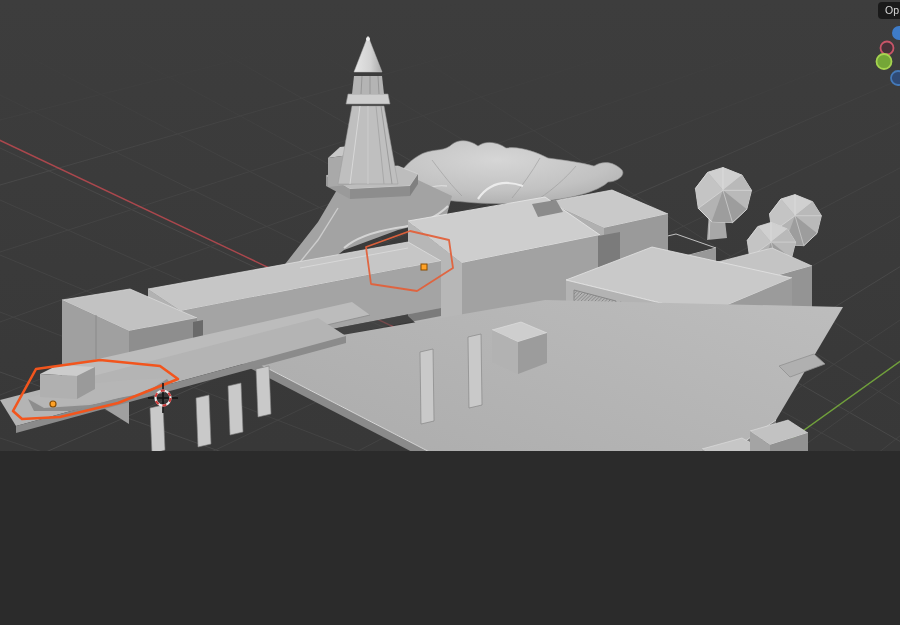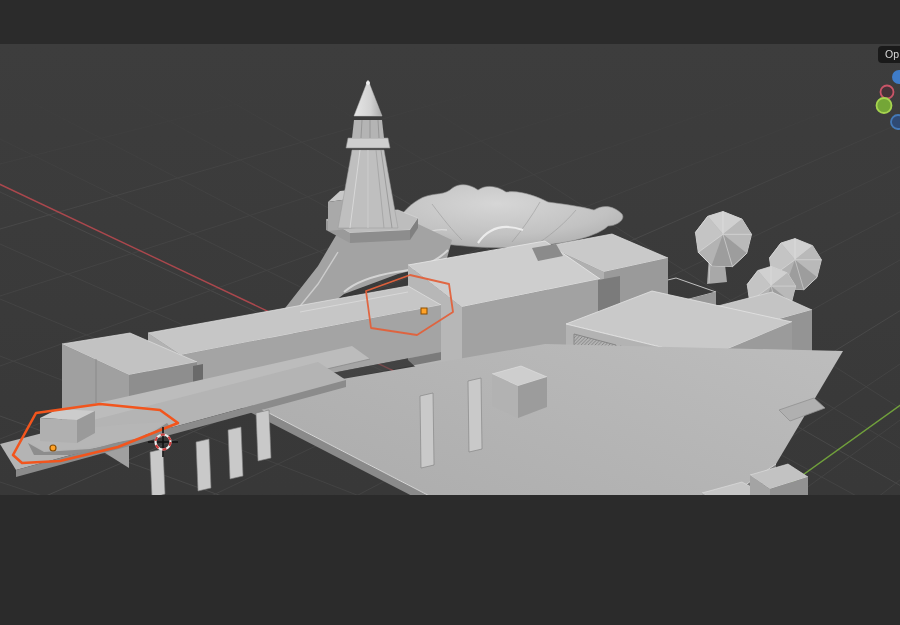--- a/index.html
+++ b/index.html
@@ -1,17 +1,17 @@
 <!DOCTYPE html>
 <html><head>
 <meta charset="utf-8">
 <style>
   html,body{margin:0;padding:0;background:#2b2b2b;}
   #stage{width:900px;height:451px;position:relative;overflow:hidden;
-         font-family:"Liberation Sans", sans-serif;margin-top:44px;}
+         font-family:"Liberation Sans", sans-serif;}
   svg{display:block;}
   text{font-family:"Liberation Sans", sans-serif;}
   .edge-hi{stroke:#e2e2e2;stroke-width:.8;fill:none;}
 </style>
 </head>
 <body>
 
 <div id="stage">
 <svg id="scene" width="900" height="625" viewBox="0 0 900 625">
 

